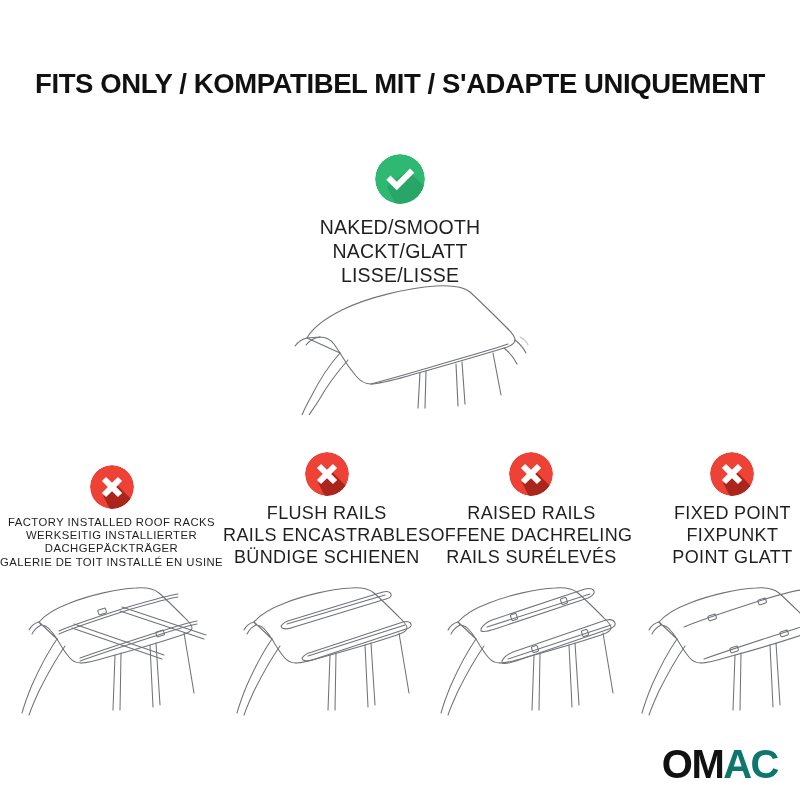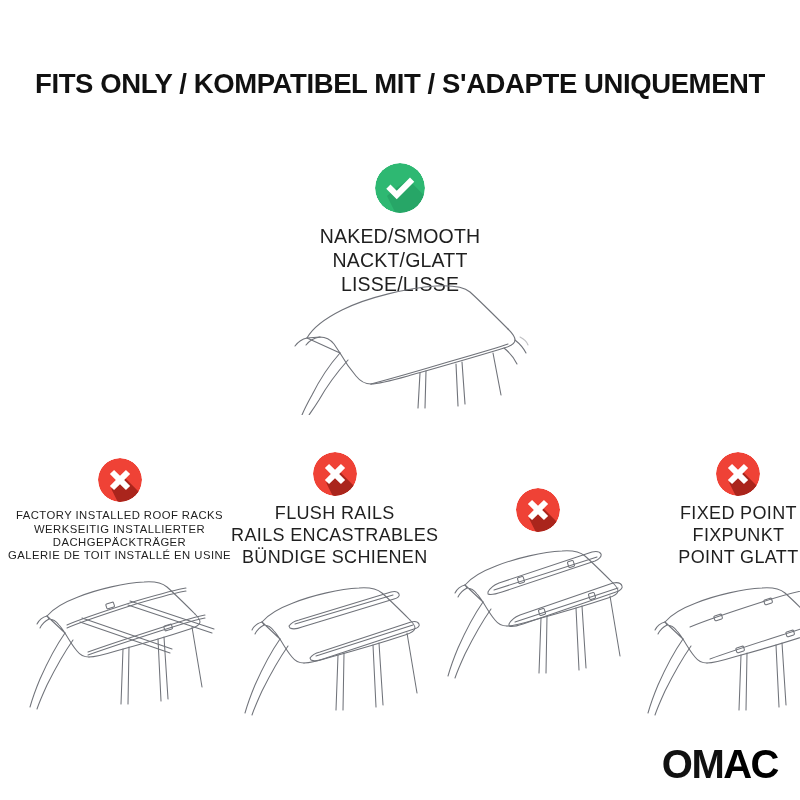--- a/index.html
+++ b/index.html
@@ -28,21 +28,21 @@
     font-weight: 700;
     letter-spacing: -0.4px;
     color: #111111;
     white-space: nowrap;
     margin-top: 16px;
   }
 
   
   #approved-block {
     position: absolute;
-    top: 163px;
+    top: 154px;
     left: 0;
     width: 800px;
     display: flex;
     flex-direction: column;
     align-items: center;
   }
 
   .badge {
     position: relative;
     border-radius: 50%;
@@ -70,24 +70,24 @@
     left: 268px;
     width: 300px;
     height: 135px;
   }
   #approved-illustration svg { display: block; width: 100%; height: 100%; }
 
   
   #excluded-row {
     position: absolute;
     top: 452px;
-    left: 8px;
+    left: 0;
     width: 643px;
     display: flex;
-    align-items: center;
+    align-items: flex-end;
   }
   .excluded-item {
     flex: 1 1 0;
     display: flex;
     flex-direction: column;
     align-items: center;
   }
   .excluded-badge { width: 44px; height: 44px; }
 
   .excluded-labels {
@@ -116,21 +116,21 @@
     right: 22px;
     bottom: 16px;
     display: flex;
     align-items: flex-start;
     font-weight: 700;
     font-size: 40px;
     letter-spacing: -1.5px;
     line-height: 1;
   }
   #brand-logo .mark-dark { color: #111111; }
-  #brand-logo .mark-accent { color: #000000; }
+  #brand-logo .mark-accent { color: #0f766e; }
 </style>
 </head>
 <body>
 
 <div id="page-title">FITS ONLY / KOMPATIBEL MIT / S'ADAPTE UNIQUEMENT</div>
 
 <div id="approved-block">
 
   <div class="badge" id="approved-badge">
     <svg viewBox="0 0 100 100" width="50" height="50" aria-hidden="true">
@@ -308,20 +308,25 @@
               <circle cx="50" cy="50" r="50"></circle>
             </clipPath>
           </defs>
         <g clip-path="url(#clipX2)">
           <circle cx="50" cy="50" r="50" fill="#ef4236"></circle>
           <path d="M57 41 L100 84 L100 100 L45 100 L30 70 L45 57 Z" fill="#a22219" opacity="0.9"></path>
           <path d="M36.5 27 L50 40.5 L63.5 27 L73 36.5 L59.5 50 L73 63.5 L63.5 73 L50 59.5 L36.5 73 L27 63.5 L40.5 50 L27 36.5 Z" fill="#ffffff"></path>
         </g>
       </svg>
     </div>
+    <div class="excluded-labels">
+      <span class="ln">RAISED RAILS</span>
+      <span class="ln">OFFENE DACHRELING</span>
+      <span class="ln">RAILS SURÉLEVÉS</span>
+    </div>
     <div class="excluded-illustration">
       <svg viewBox="0 0 200 145" aria-hidden="true">
         <g fill="none" stroke="#70737a" stroke-width="1.05" stroke-linejoin="round" stroke-linecap="round">
           <path d="M27 47 C32 41 42 34 58 28 C78 20 105 14 124 13 C136 12 142 14 147 18 C156 26 167 37 175 45"></path>
           <path d="M175 45 C178 48 180 51 180 53 C180 56 176 58 170 60 C152 66 118 76 96 82 C83 86 74 88 69 88"></path>
           <path d="M69 88 C64 88 60 86 57 82 C52 76 48 69 45 64"></path>
           <path d="M45 64 C43 61 41 58 39 56 C36 52 33 50 29 50 L27 47 Z"></path>
 
           <path d="M50 54 C52 50 56 47 61 45 L154 14 C159 13 162 14 163 16 C164 19 161 21 157 23 L64 54 C58 56 52 57 50 56 Z"></path>
           <path d="M56 52 L159 19"></path>

